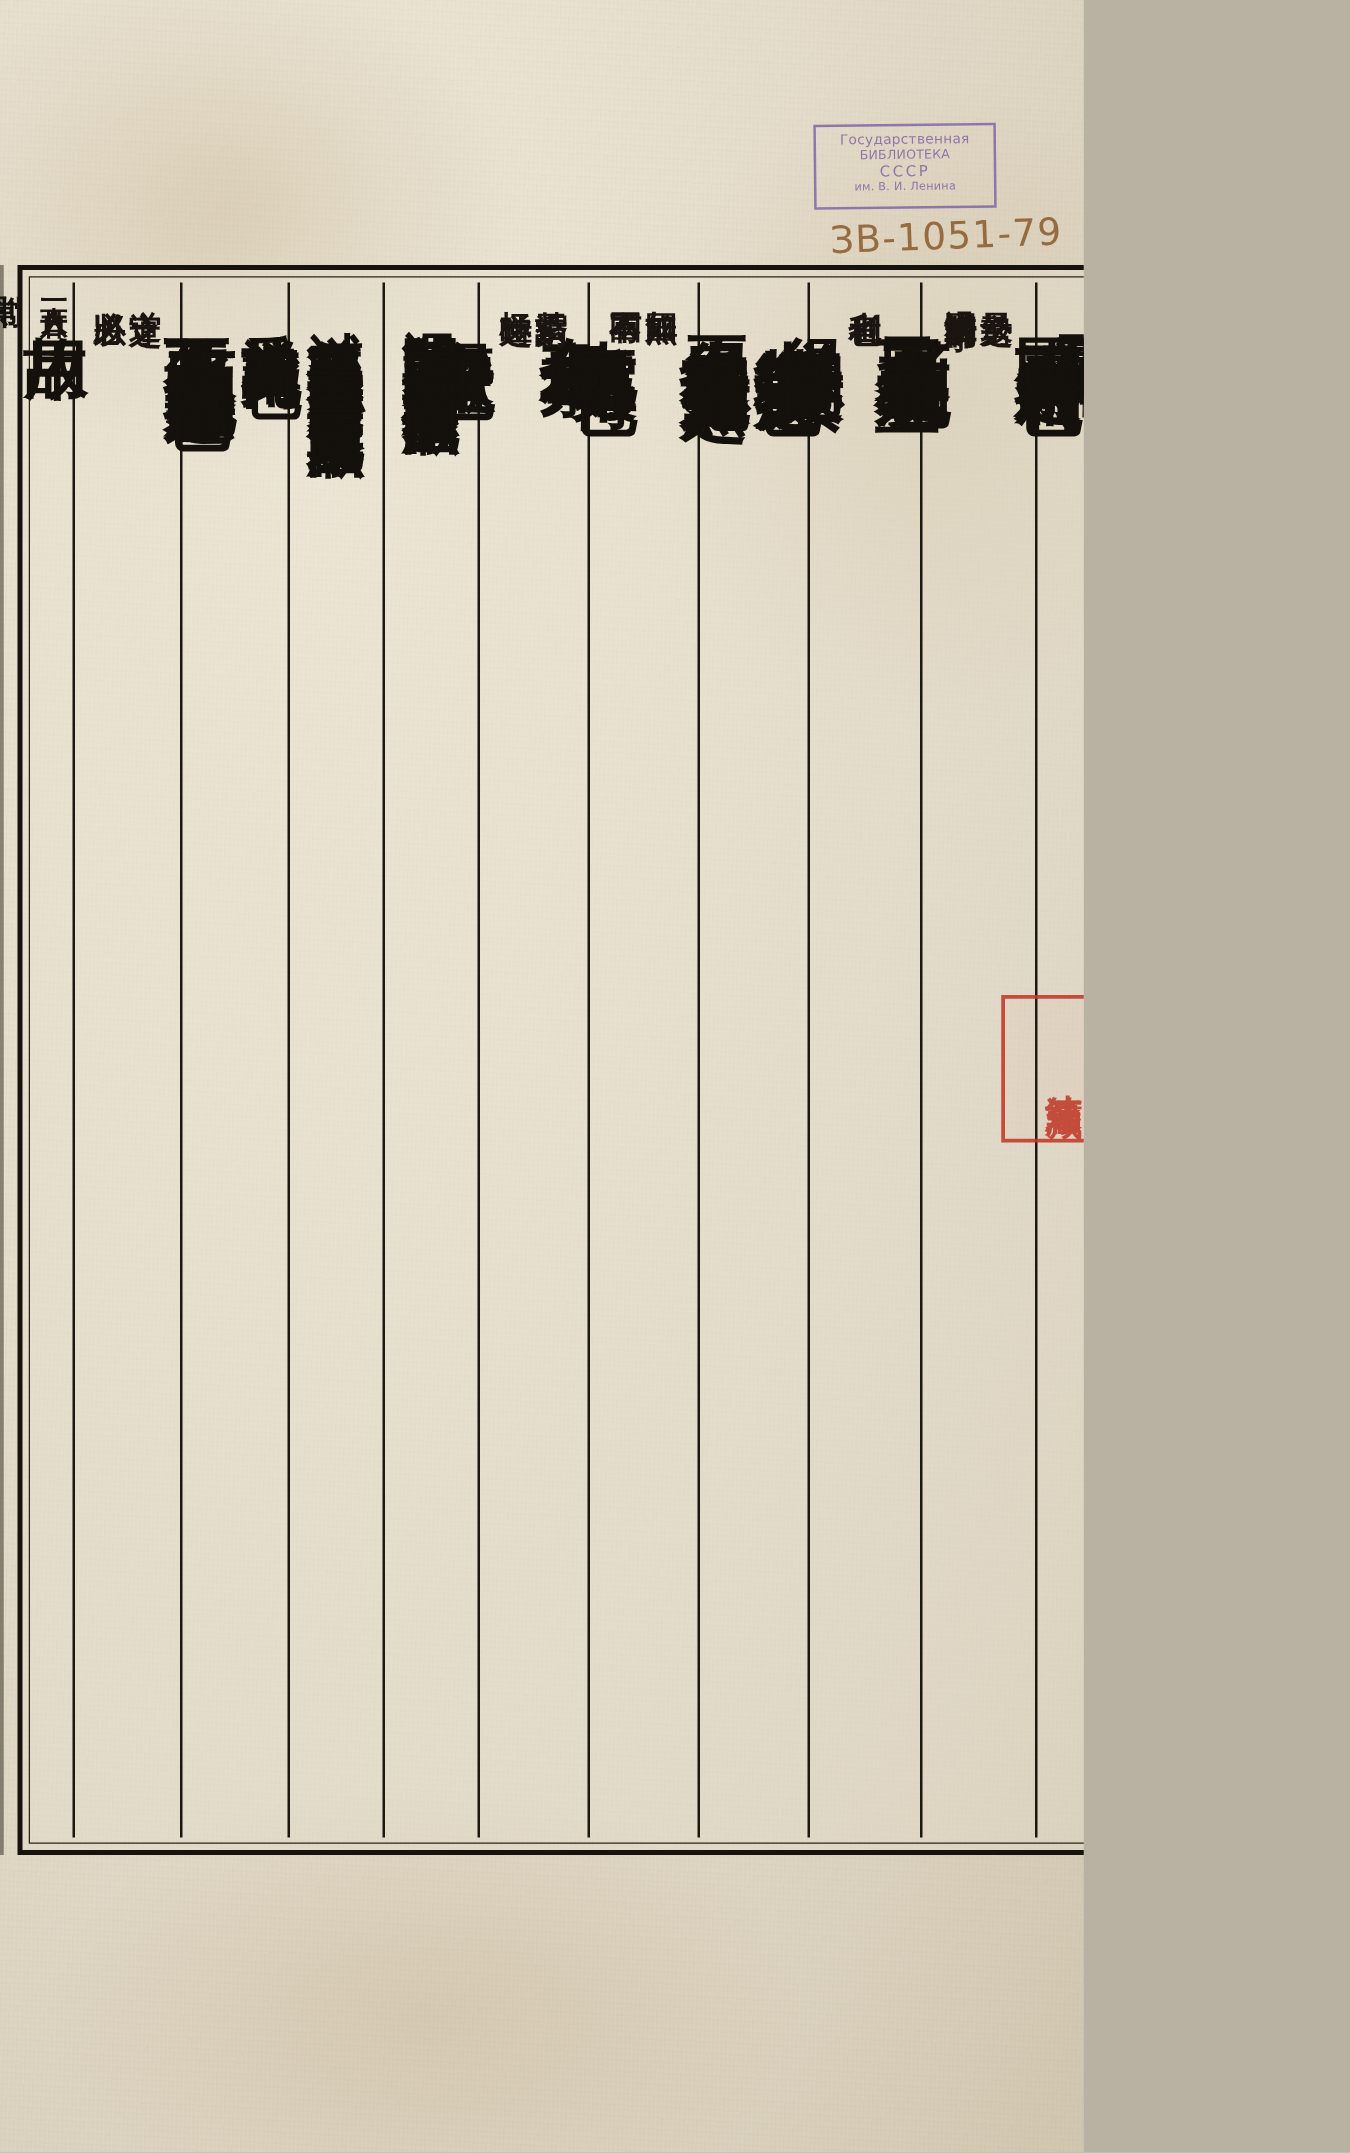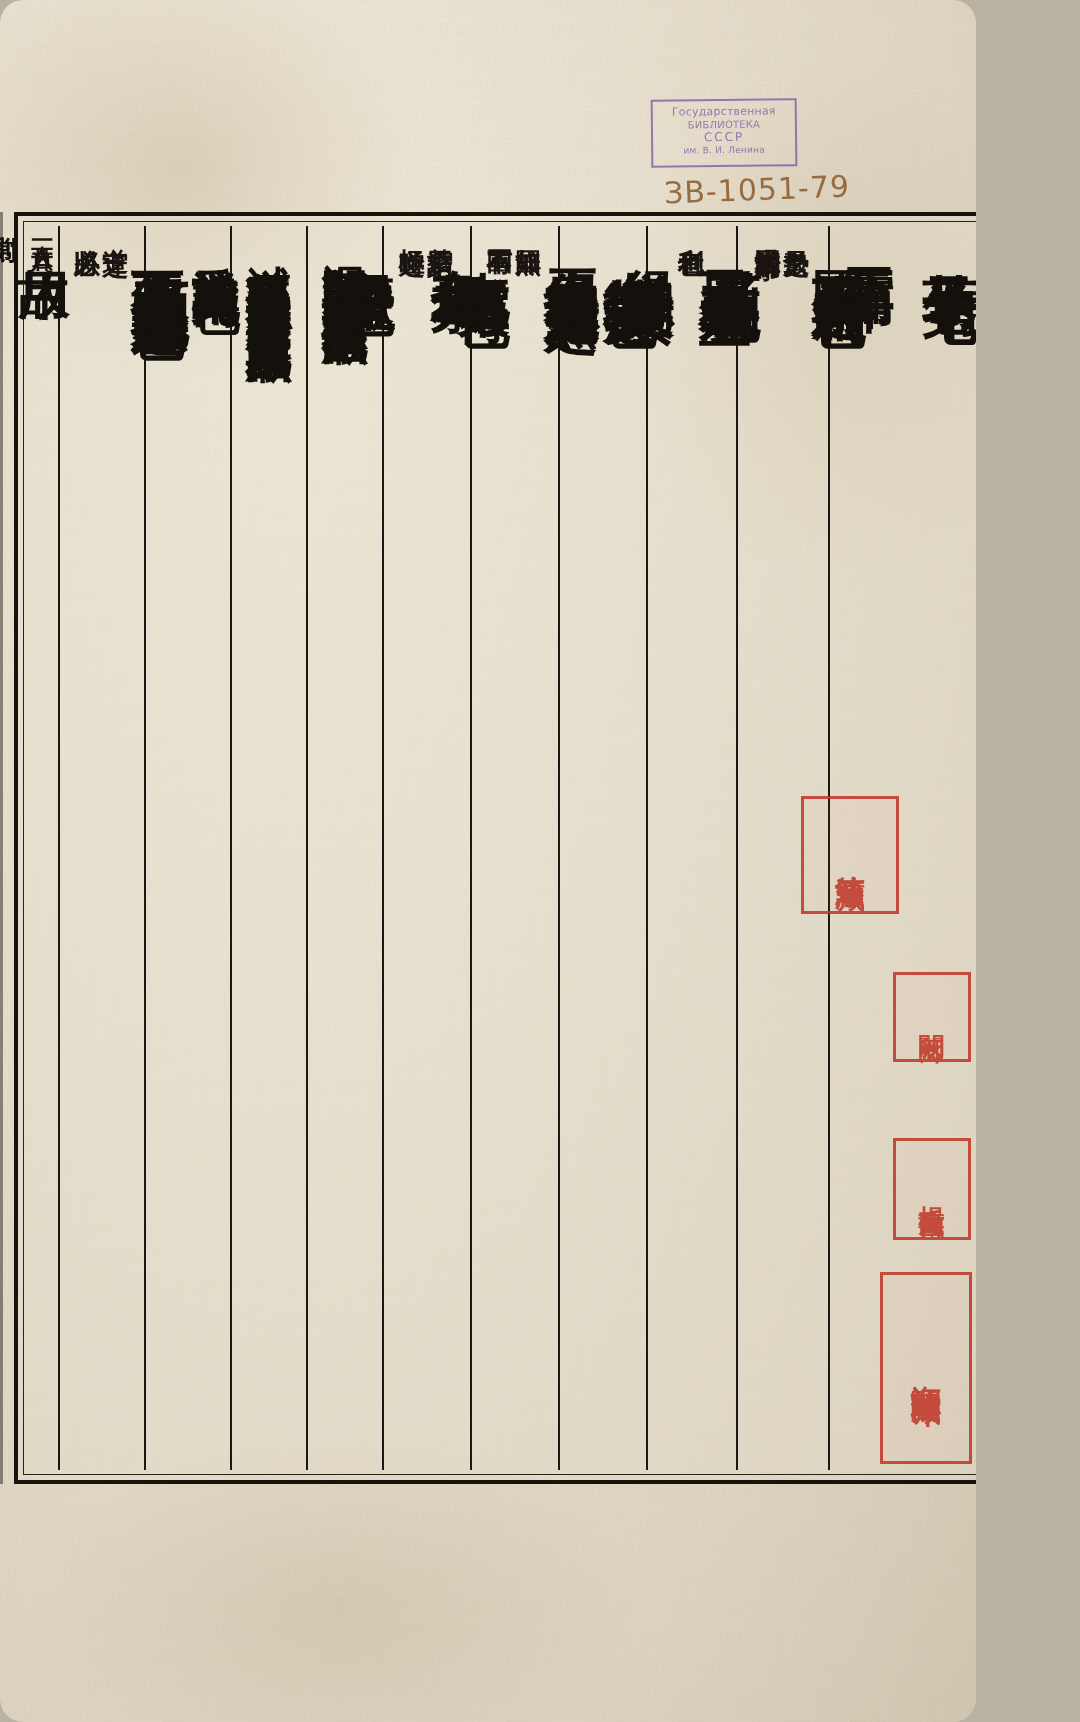--- a/index.html
+++ b/index.html
@@ -2,27 +2,26 @@
 <html><head>
 <meta charset="utf-8">
 <style>
   html, body {
     margin: 0;
     padding: 0;
     background: #b9b2a3;
   }
   .page {
     position: relative;
-    width: 976px;
+    width: 867px;
     height: 1722px;
     overflow: hidden;
     background:
       radial-gradient(ellipse at 30% 20%, #efe9da 0%, #e8e0cf 40%, #ded5c2 75%, #d2c8b2 100%);
     font-family: "DejaVu Serif", serif;
-    border-radius: 23px;
   }
   
   .grain {
     position: absolute;
     inset: 0;
     pointer-events: none;
     background-image:
       repeating-linear-gradient(92deg, rgba(120,100,70,0.045) 0px, rgba(120,100,70,0.0) 2px, rgba(150,130,95,0.03) 4px, rgba(0,0,0,0) 7px),
       repeating-linear-gradient(3deg, rgba(110,90,60,0.035) 0px, rgba(0,0,0,0) 3px, rgba(130,110,80,0.025) 6px, rgba(0,0,0,0) 9px);
     mix-blend-mode: multiply;

